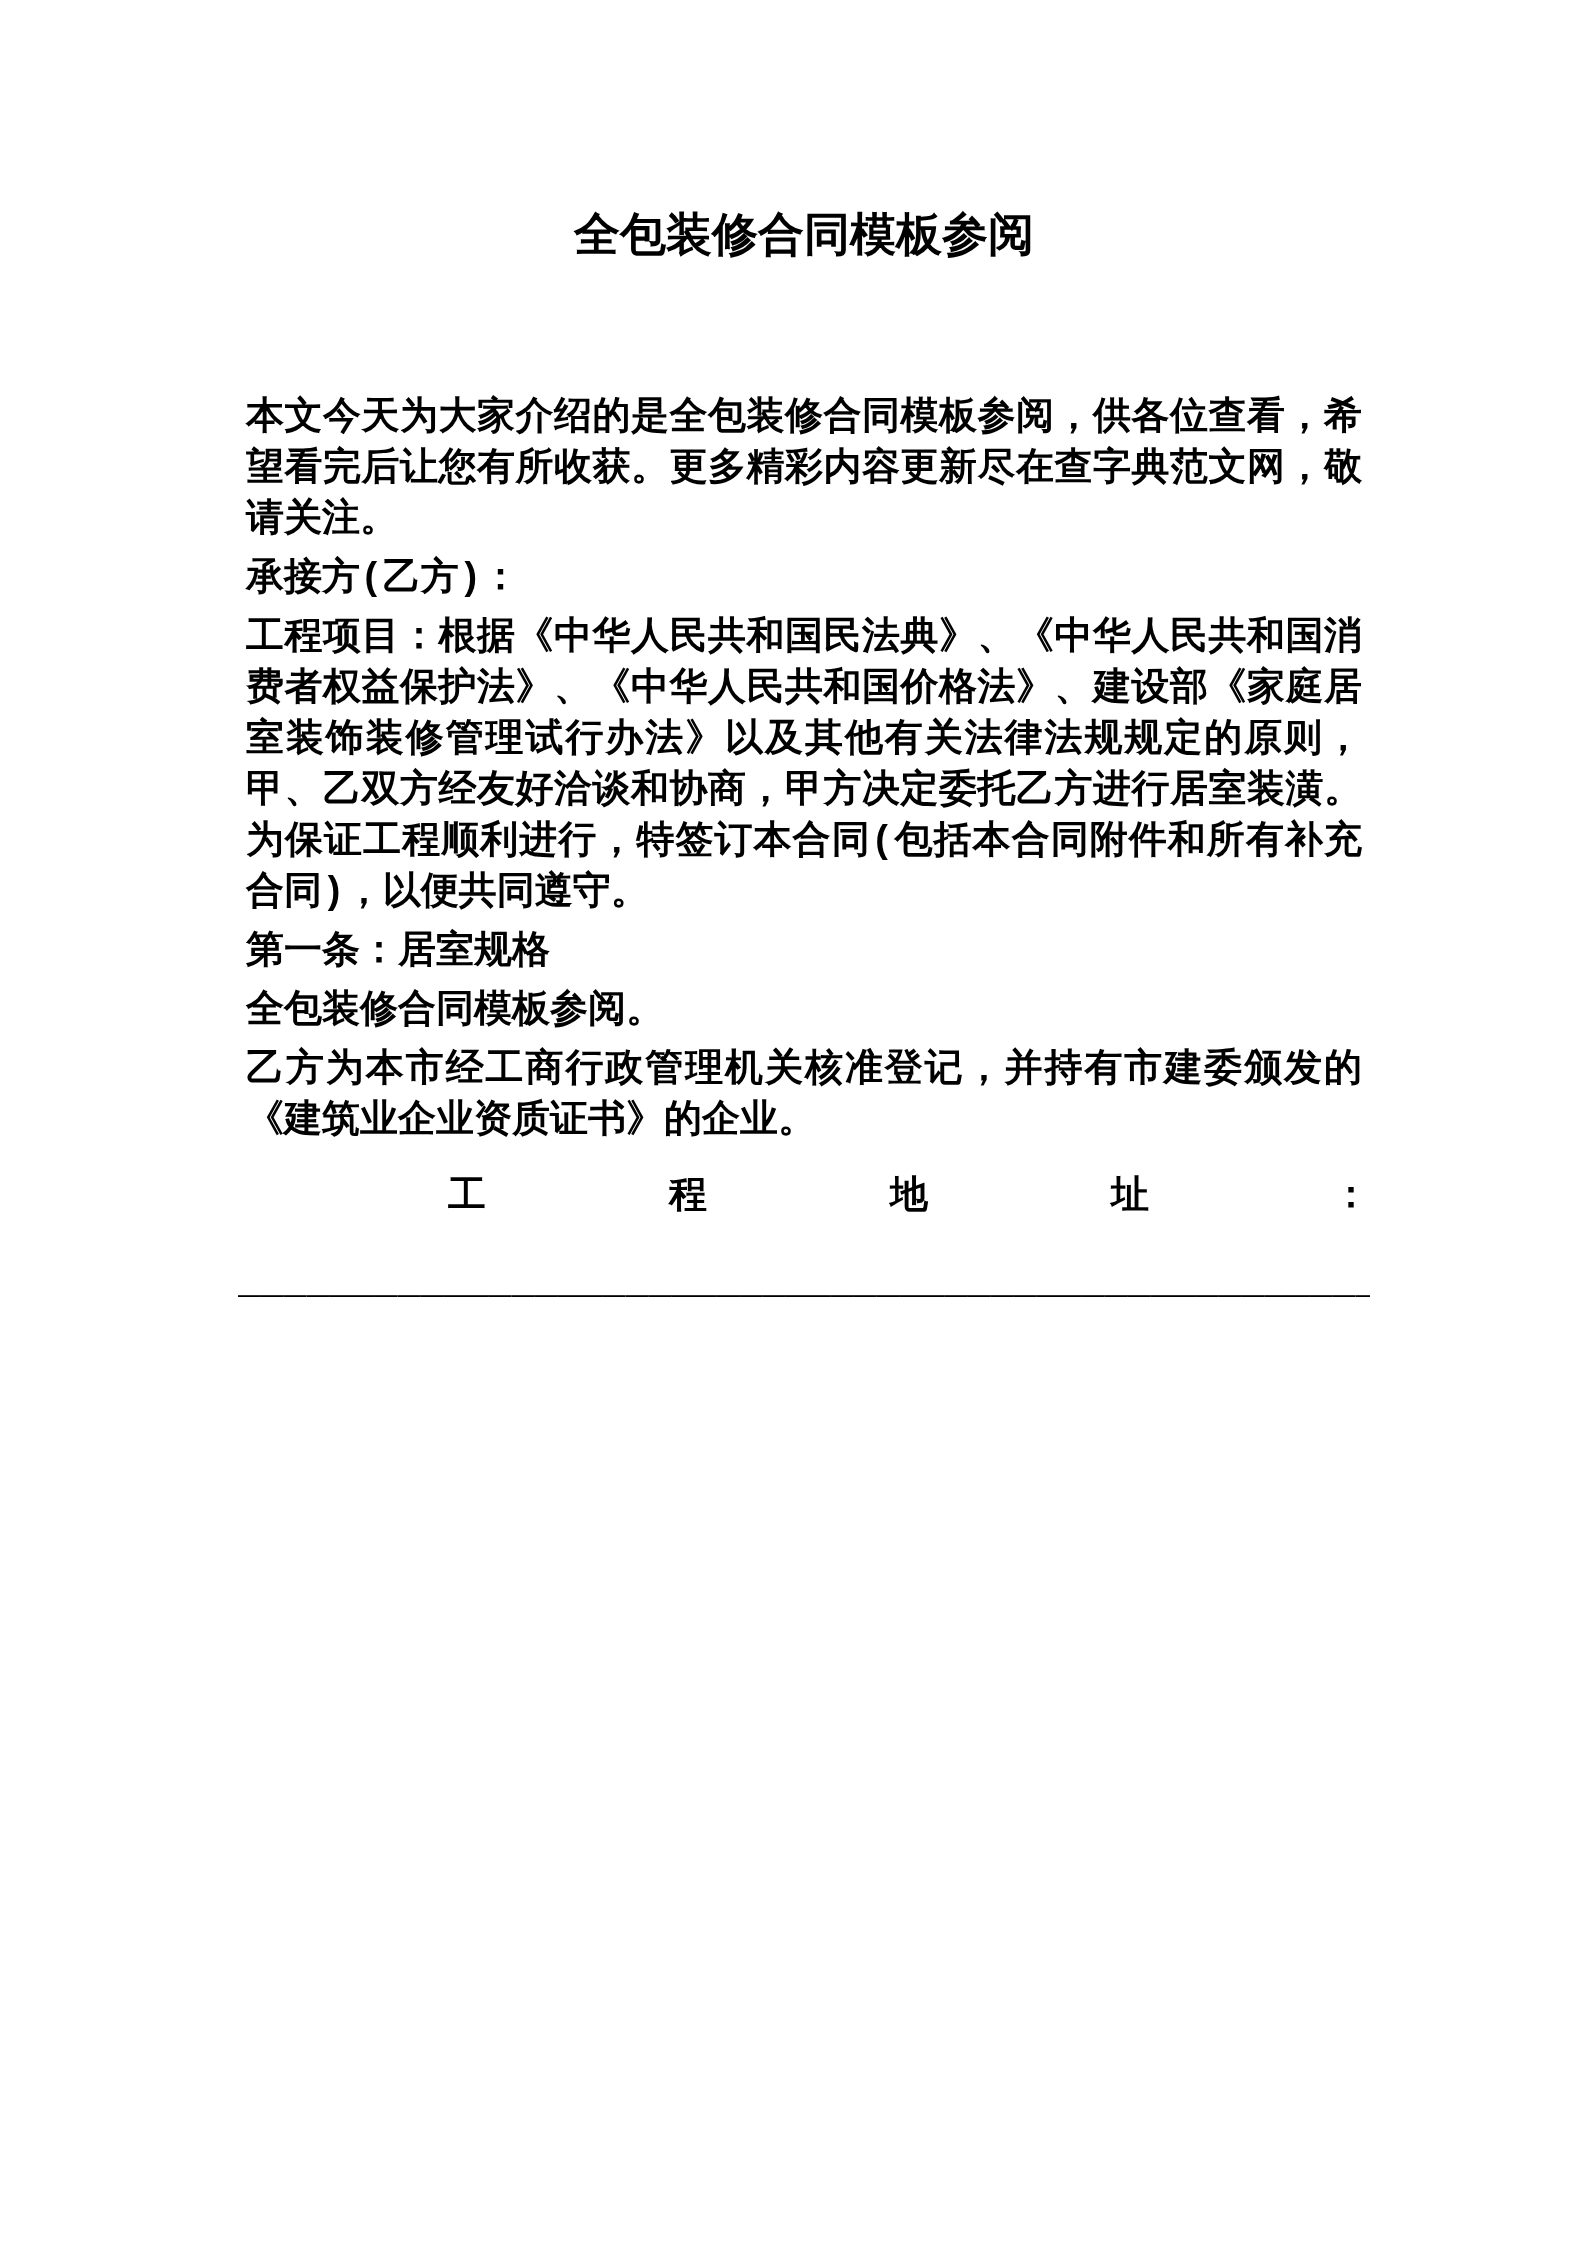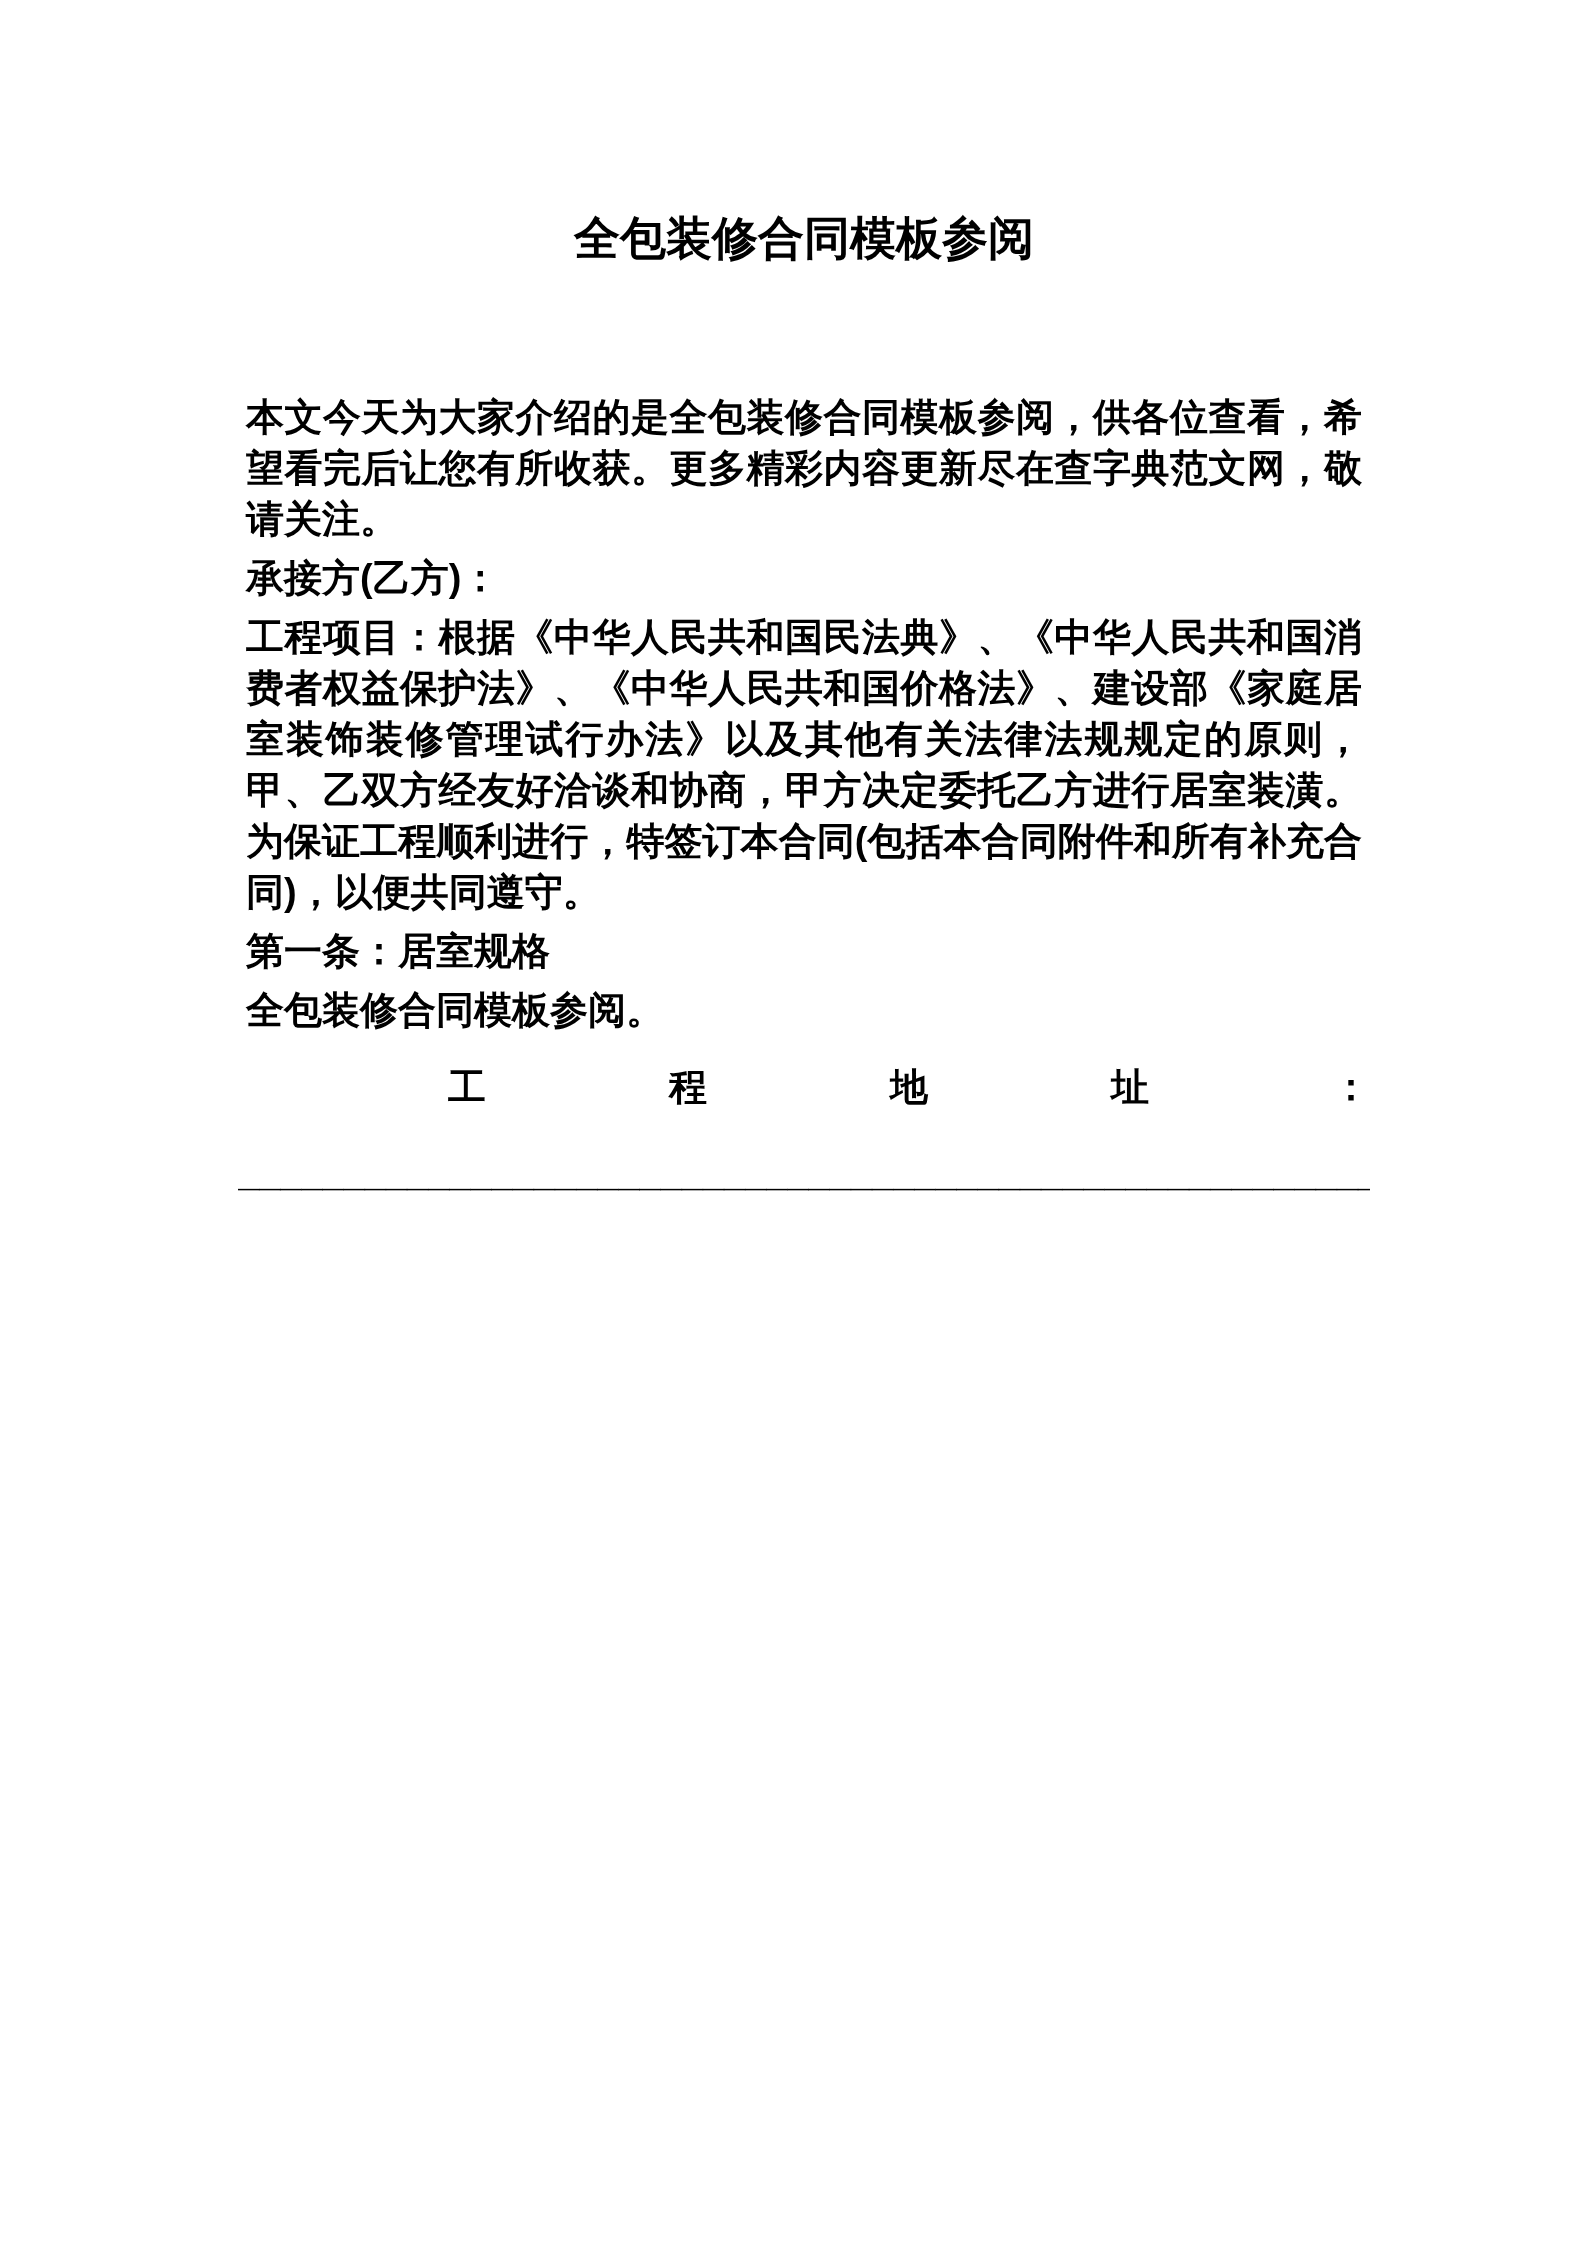--- a/index.html
+++ b/index.html
@@ -6,21 +6,21 @@
     margin: 0;
     padding: 0;
     background: #ffffff;
   }
   .page {
     position: relative;
     width: 1586px;
     height: 2244px;
     background: #ffffff;
     color: #000000;
-    font-family: Liberation Sans, sans-serif;
+    font-family: Liberation Mono, monospace;
     font-weight: 700;
     overflow: hidden;
   }
   .content {
     padding: 0 216px 0 238px;
   }
   .doc-title {
     margin-top: 208px;
     margin-bottom: 124px;
     font-size: 46px;
@@ -69,20 +69,21 @@
 
 
     <div class="para">承接方(乙方)：</div>
 
     <div class="para">工程项目：根据《中华人民共和国民法典》、《中华人民共和国消费者权益保护法》、《中华人民共和国价格法》、建设部《家庭居室装饰装修管理试行办法》以及其他有关法律法规规定的原则，　甲、乙双方经友好洽谈和协商，甲方决定委托乙方进行居室装潢。为保证工程顺利进行，特签订本合同(包括本合同附件和所有补充合同)，以便共同遵守。</div>
 
     <div class="para bold">第一条：居室规格</div>
 
     <div class="para">全包装修合同模板参阅。</div>
 
+    <div class="para">乙方为本市经工商行政管理机关核准登记，并持有市建委颁发的《建筑业企业资质证书》的企业。</div>
 
     <div class="para-address">
       <span>工</span>
       <span>程</span>
       <span>地</span>
       <span>址</span>
       <span>：</span>
     </div>
 
     <div class="fill-line">________________________________________________________</div>

